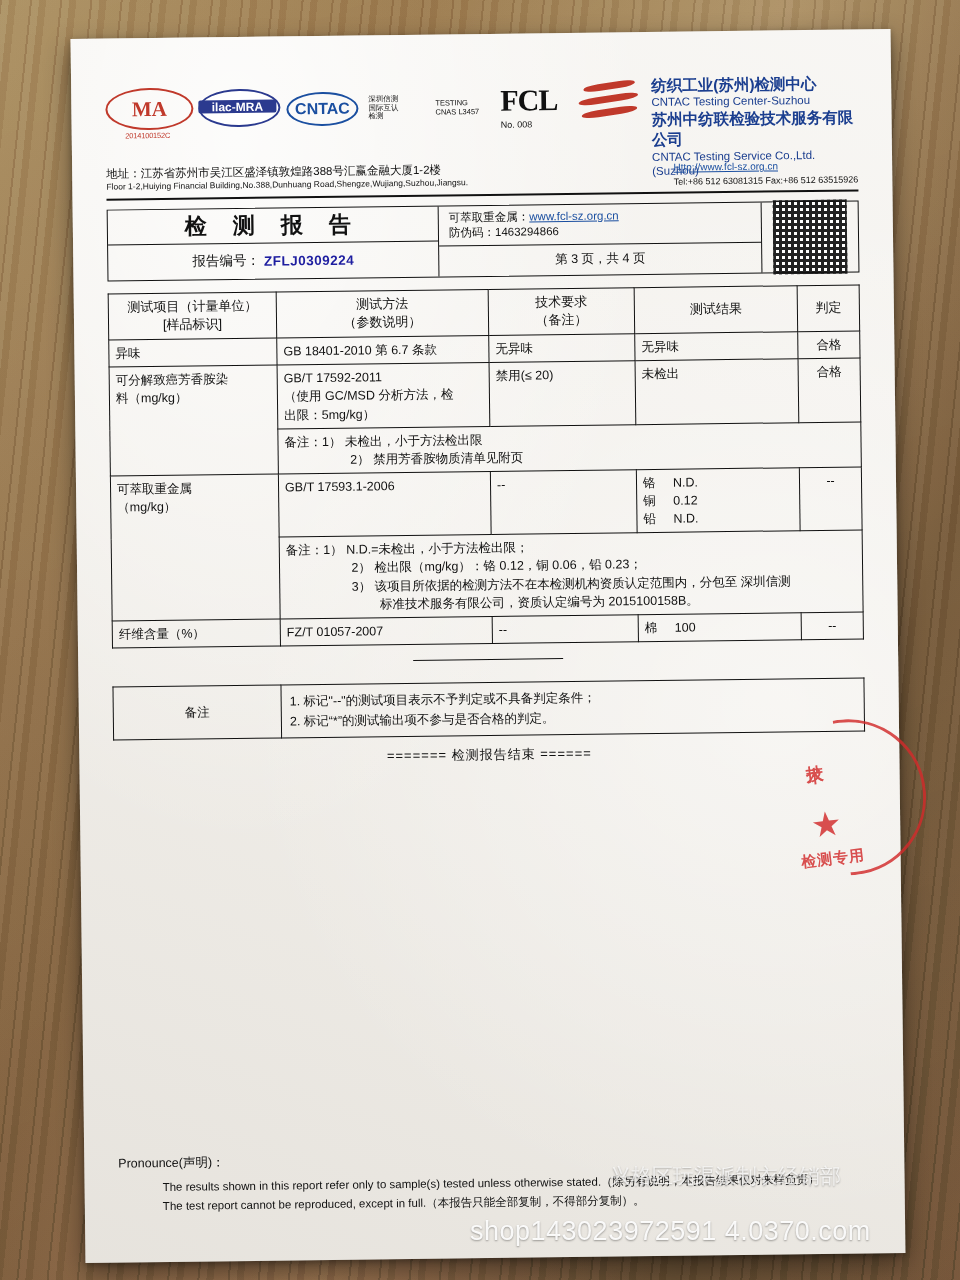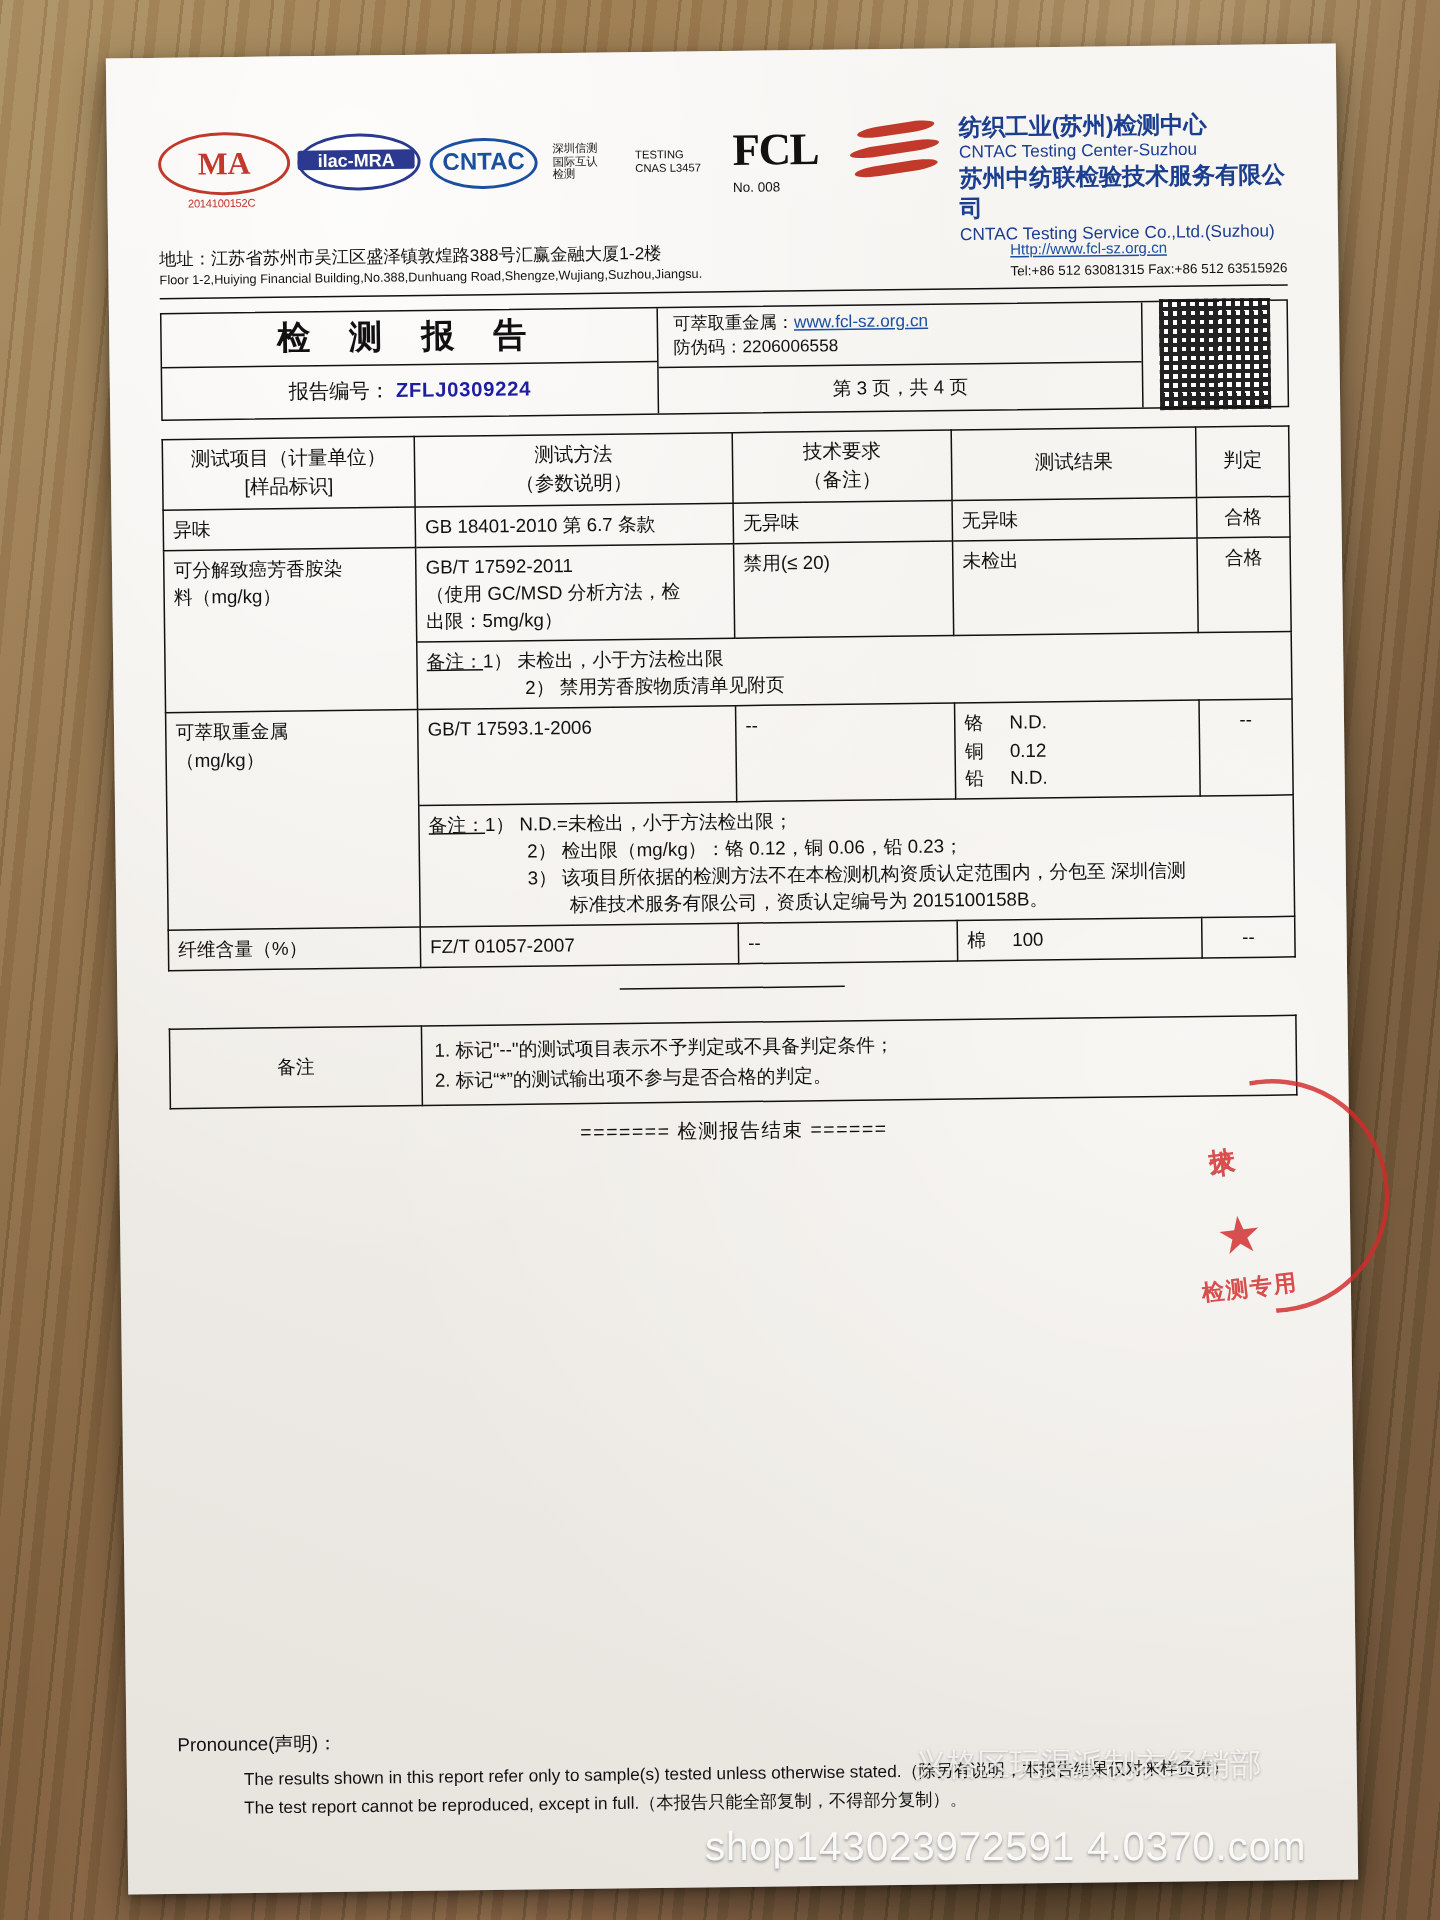--- a/index.html
+++ b/index.html
@@ -68,21 +68,21 @@
   }
 
   .cnas{width:74px;height:46px;display:flex;flex-direction:column;align-items:center;justify-content:center;}
   .cnas-circ{
     width:68px;height:30px;border:2px solid #1b4fa0;border-radius:50%;
     display:flex;align-items:center;justify-content:center;color:#1b4fa0;font-weight:bold;font-size:16px;
   }
 
   .cnaszh{font-size:7.5px;line-height:1.18;color:#111;width:46px;}
   .cnaszh b{display:block;font-weight:normal;}
-  .cnaslab{font-size:7.5px;line-height:1.2;color:#111;width:56px;}
+  .cnaslab{font-size:7.5px;line-height:1.2;color:#111;width:56px;margin-left:12px;}
 
   .fcl{display:flex;flex-direction:column;align-items:flex-start;}
   .fcl-mark{font-family:"Liberation Serif",serif;font-weight:bold;font-size:30px;color:#111;letter-spacing:-1px;position:relative;}
   .fcl-no{font-size:9px;color:#111;margin-top:2px;}
 
   .waves{flex:0 0 auto;width:66px;height:54px;position:relative;margin-left:8px;margin-top:6px;}
   .waves i{position:absolute;left:0;height:7px;width:62px;background:#c0392b;border-radius:50%/6px;display:block;}
   .waves i:nth-child(1){top:4px;width:52px;left:8px;transform:rotate(-8deg);}
   .waves i:nth-child(2){top:17px;width:60px;left:3px;transform:rotate(-8deg);}
   .waves i:nth-child(3){top:30px;width:56px;left:6px;transform:rotate(-8deg);}
@@ -127,21 +127,21 @@
   .c2{width:212px;}
   .c3{width:146px;}
   .c4{width:auto;}
   .c5{width:62px;}
   .ctr{text-align:center;}
   .sub{display:flex;justify-content:space-between;}
   .sub .k{flex:0 0 auto;}
   .sub .v{flex:0 0 120px;text-align:left;}
   .note{font-size:12.5px;line-height:1.5;}
   .note .hang{display:flex;}
-  .note .hang .lbl{flex:0 0 auto;text-decoration:underline;}
+  .note .hang .lbl{flex:0 0 auto;}
   .strike{text-align:center;}
   .dashline{display:inline-block;width:150px;border-top:1.4px solid #111;vertical-align:middle;}
 
   
   table.remark{width:100%;border-collapse:collapse;margin-top:14px;table-layout:fixed;}
   table.remark td{border:1.2px solid #111;padding:6px 8px;font-size:12.5px;color:#111;line-height:1.6;}
   .rm1{width:168px;text-align:center;vertical-align:middle;}
 
   .endline{text-align:center;font-size:13px;color:#111;margin-top:10px;letter-spacing:1px;}
 
@@ -259,21 +259,21 @@
         <span>报告编号：</span>
         <b>ZFLJ0309224</b>
       </div>
     </div>
     <div class="tb-mid">
       <div class="tb-anti">
         <div>
           <span>可萃取重金属：</span><a href="#">www.fcl-sz.org.cn</a>
         </div>
         <div>
-          <span>防伪码：</span><span>2206006558</span>
+          <span>防伪码：</span><span>1463294866</span>
         </div>
       </div>
       <div class="tb-page">第 3 页，共 4 页</div>
     </div>
     <div class="tb-qr">
       <div class="qr"></div>
     </div>
   </div>
 
   <table class="rt">

